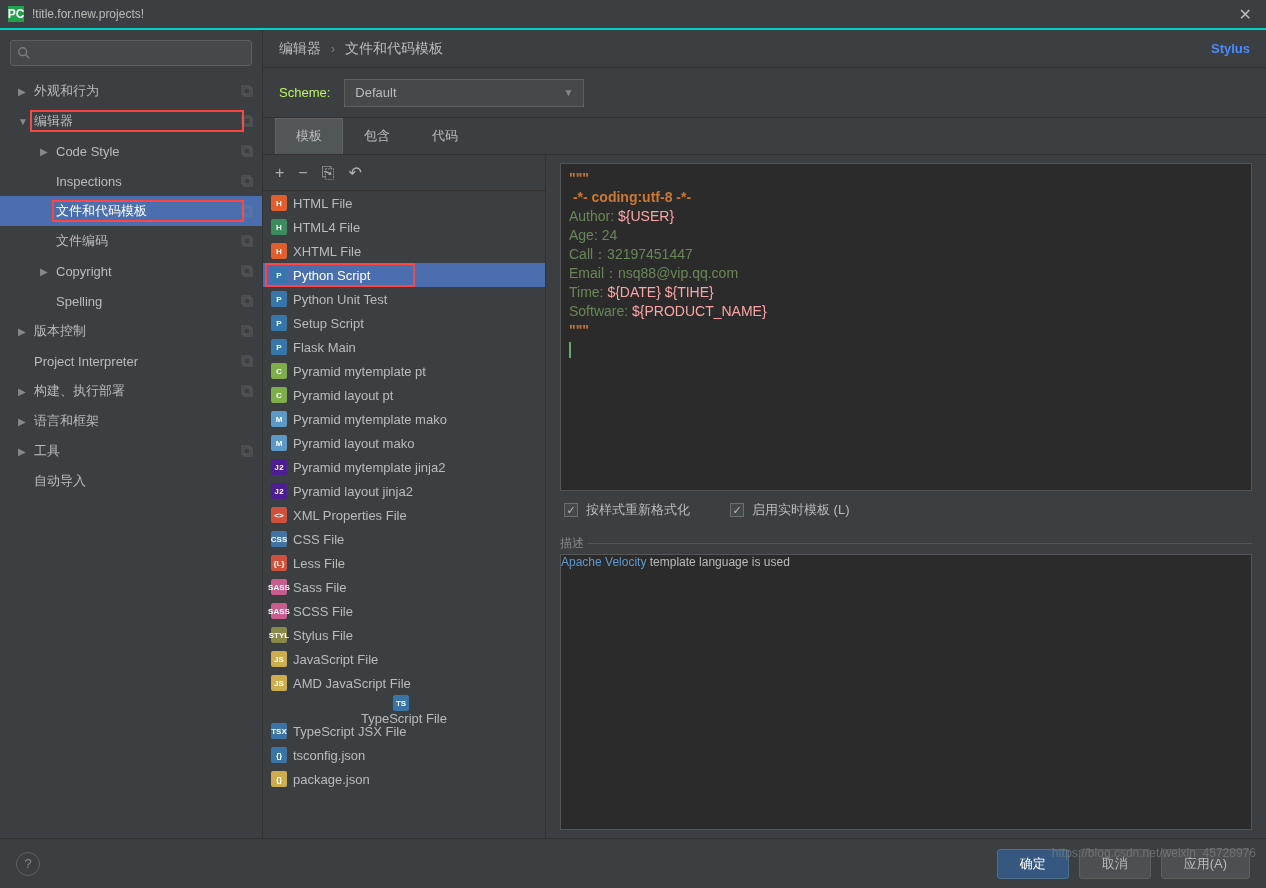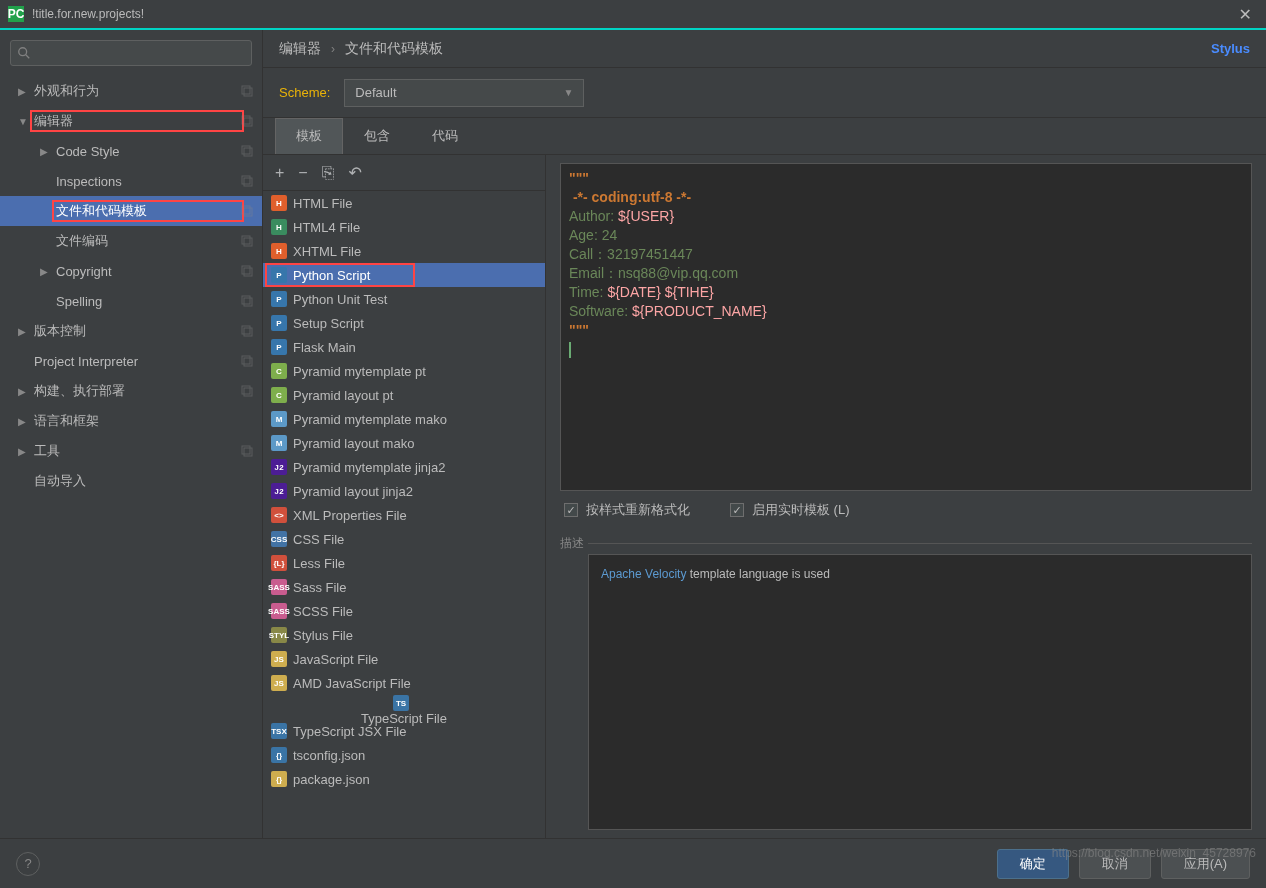--- a/index.html
+++ b/index.html
@@ -27,21 +27,21 @@
 .red-box { position: absolute; border: 2px solid #ff4444; pointer-events: none; }
 
 .content { flex: 1; display: flex; flex-direction: column; background: #3c3f41; }
 
 .header-row { height: 38px; display: flex; align-items: center; padding: 0 16px; border-bottom: 1px solid #323232; }
 .breadcrumb { display: flex; align-items: center; gap: 10px; color: #bbbbbb; font-size: 14px; }
 .breadcrumb .sep { color: #808080; font-size: 12px; }
 .reset-link { margin-left: auto; color: #4a8cff; cursor: pointer; font-weight: bold; }
 
 .scheme-row { height: 50px; display: flex; align-items: center; padding: 0 16px; gap: 14px; border-bottom: 1px solid #323232; }
-.scheme-row label { color: #eab308; text-align: center; }
+.scheme-row label { color: #bef264; text-align: center; }
 .dropdown { width: 240px; height: 28px; background: #45494a; border: 1px solid #5e6060; display: flex; align-items: center; padding: 0 10px; color: #bbbbbb; cursor: pointer; gap: 8px; }
 .dropdown .dd-arrow { margin-left: auto; font-size: 10px; color: #888; }
 
 .tabs-row { display: flex; background: #3c3f41; border-bottom: 1px solid #323232; padding-left: 12px; }
 .tab { padding: 8px 20px; color: #bbbbbb; cursor: pointer; border: 1px solid transparent; }
 .tab.active { background: #515658; border: 1px solid #646464; border-bottom: none; }
 
 .body-split { flex: 1; display: flex; overflow: hidden; }
 
 .left-panel { width: 283px; display: flex; flex-direction: column; border-right: 1px solid #323232; }
@@ -64,21 +64,21 @@
 .c-green { color: #6a8759; }
 .c-var { color: #fca5a5; }
 .c-cursor { border-left: 2px solid #6aab73; display: inline-block; height: 16px; vertical-align: middle; }
 
 .checks-row { display: flex; gap: 40px; padding: 10px 4px 14px; align-items: center; }
 .check { display: flex; align-items: center; gap: 8px; cursor: pointer; }
 .check .box { width: 14px; height: 14px; border: 1px solid #6e6e6e; background: #43494a; display: flex; align-items: center; justify-content: center; font-size: 11px; color: #bbbbbb; }
 
 .desc-label { color: #888; font-size: 12px; padding: 2px 0; display: flex; align-items: center; gap: 4px; }
 .desc-label .line { flex: 1; height: 1px; background: #555; }
-.desc-box { flex: 1; background: #2b2b2b; border: 1px solid #555; padding: 12px; font-size: 12px; color: #bbbbbb; margin-left: 28px; }
+.desc-box { flex: 1; background: #2b2b2b; border: 1px solid #555; padding: 0; font-size: 12px; color: #bbbbbb; }
 .desc-box a { color: #5c9ad1; text-decoration: none; }
 
 .footer { height: 50px; border-top: 1px solid #323232; display: flex; align-items: center; padding: 0 16px; background: #3c3f41; }
 .help-btn { width: 24px; height: 24px; border: 1px solid #5e6060; border-radius: 12px; display: flex; align-items: center; justify-content: center; color: #888; cursor: pointer; }
 .btns { margin-left: auto; display: flex; gap: 10px; }
 .btn { height: 30px; padding: 0 22px; background: #4c5052; border: 1px solid #5e6060; color: #bbbbbb; cursor: pointer; display: flex; align-items: center; border-radius: 3px; }
 .btn.primary { background: #365880; border-color: #4c708c; color: #fff; }
 
 .watermark { position: absolute; right: 10px; bottom: 28px; color: #888; font-size: 12px; opacity: 0.6; pointer-events: none; }
 

